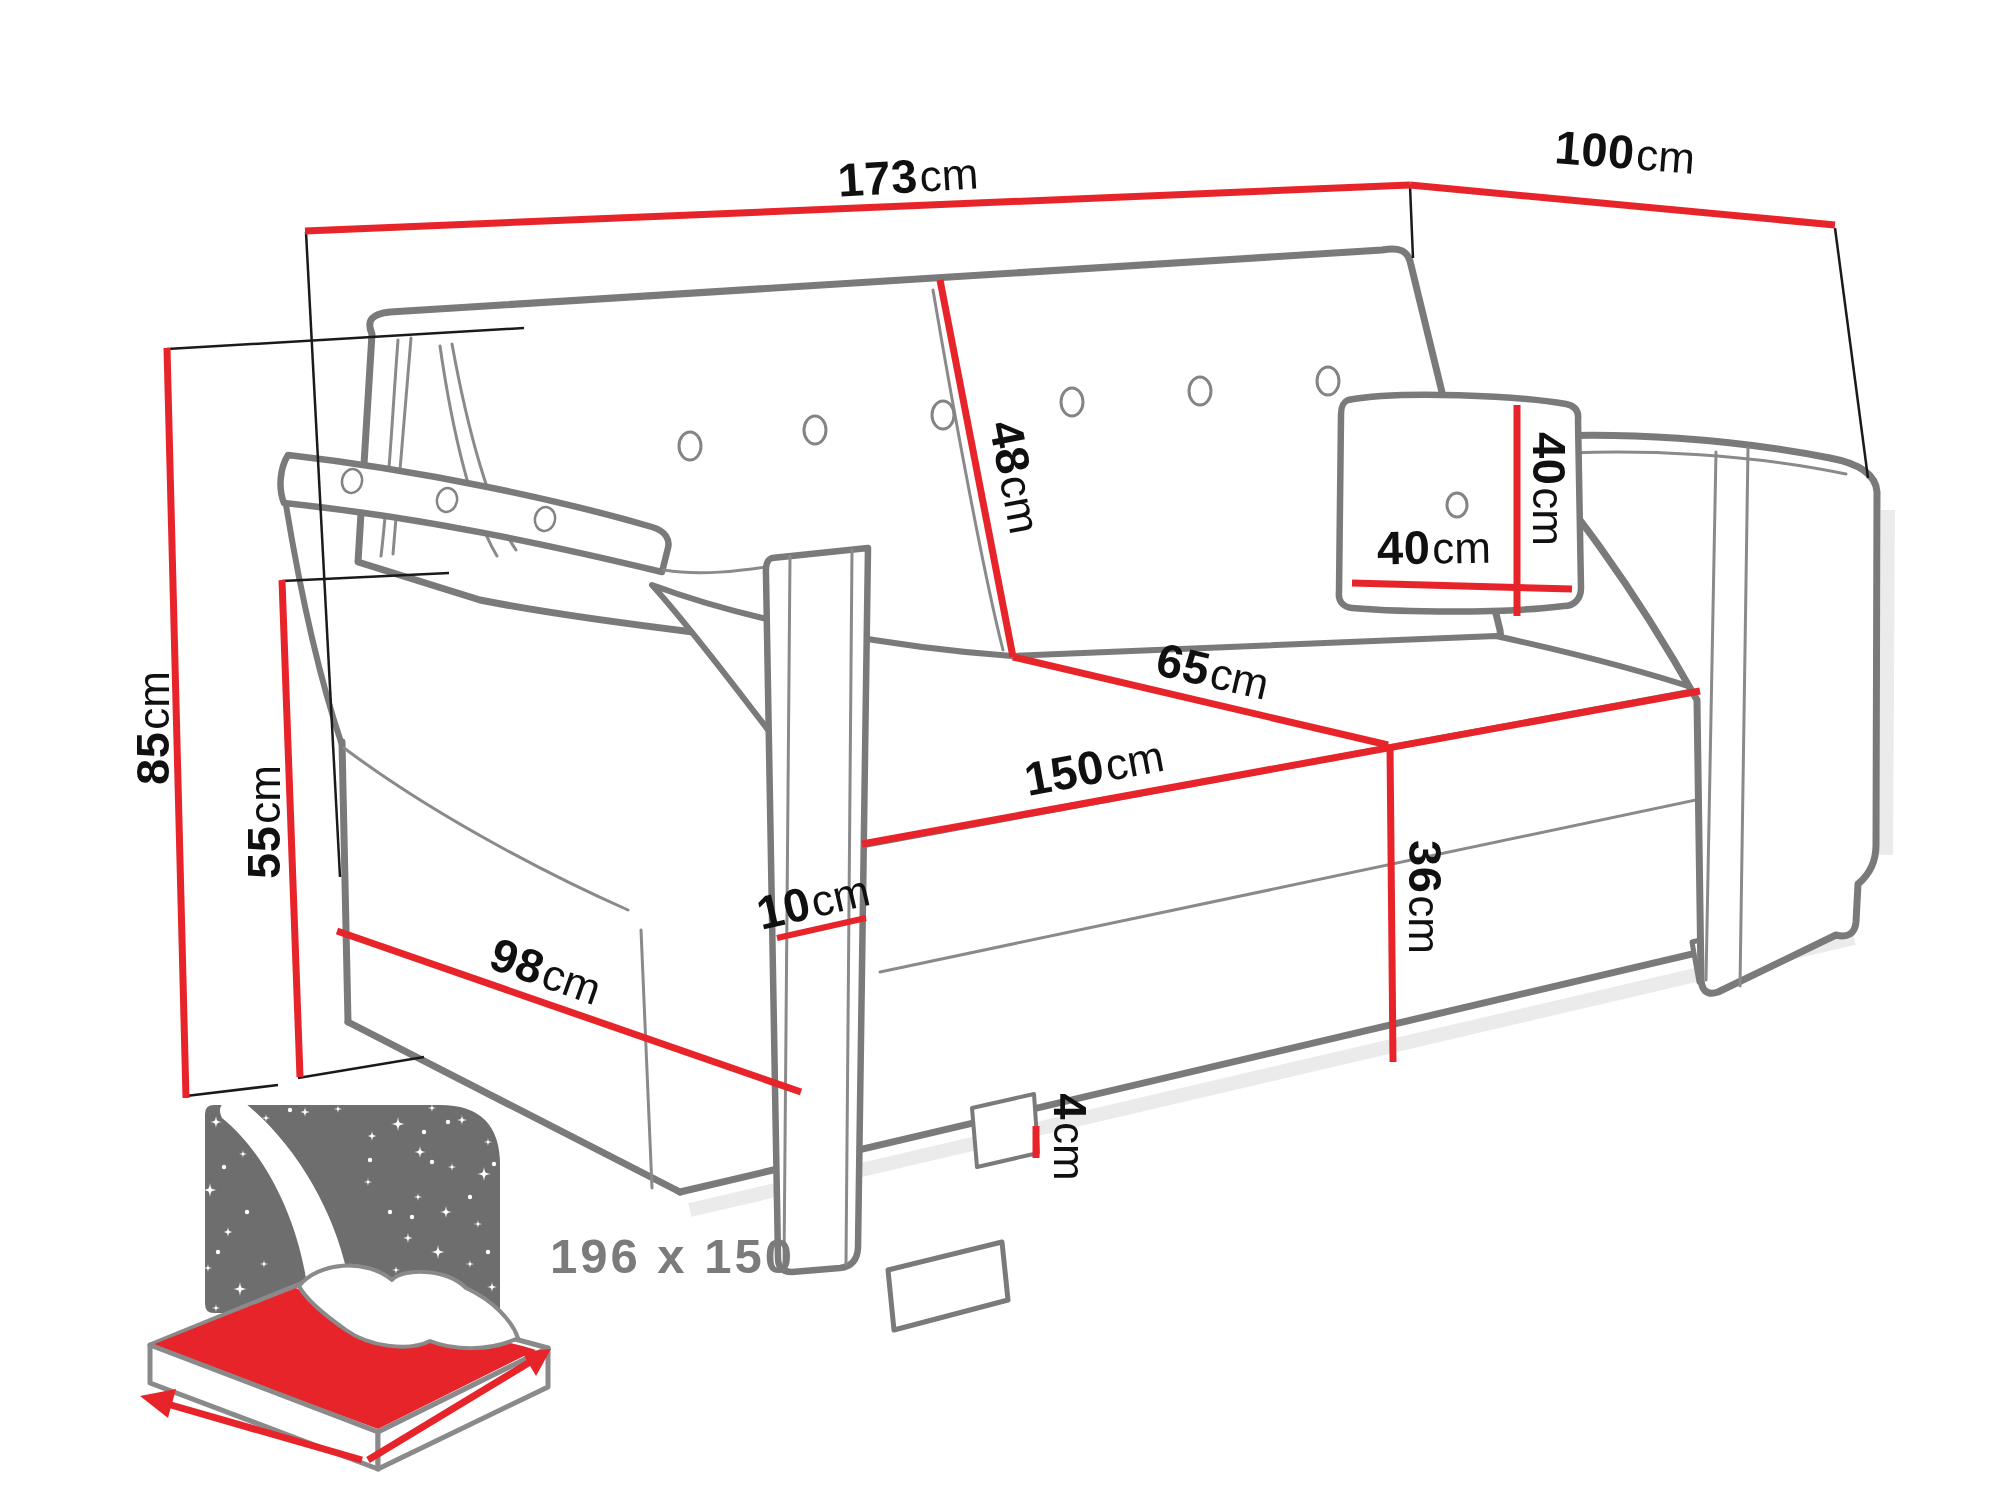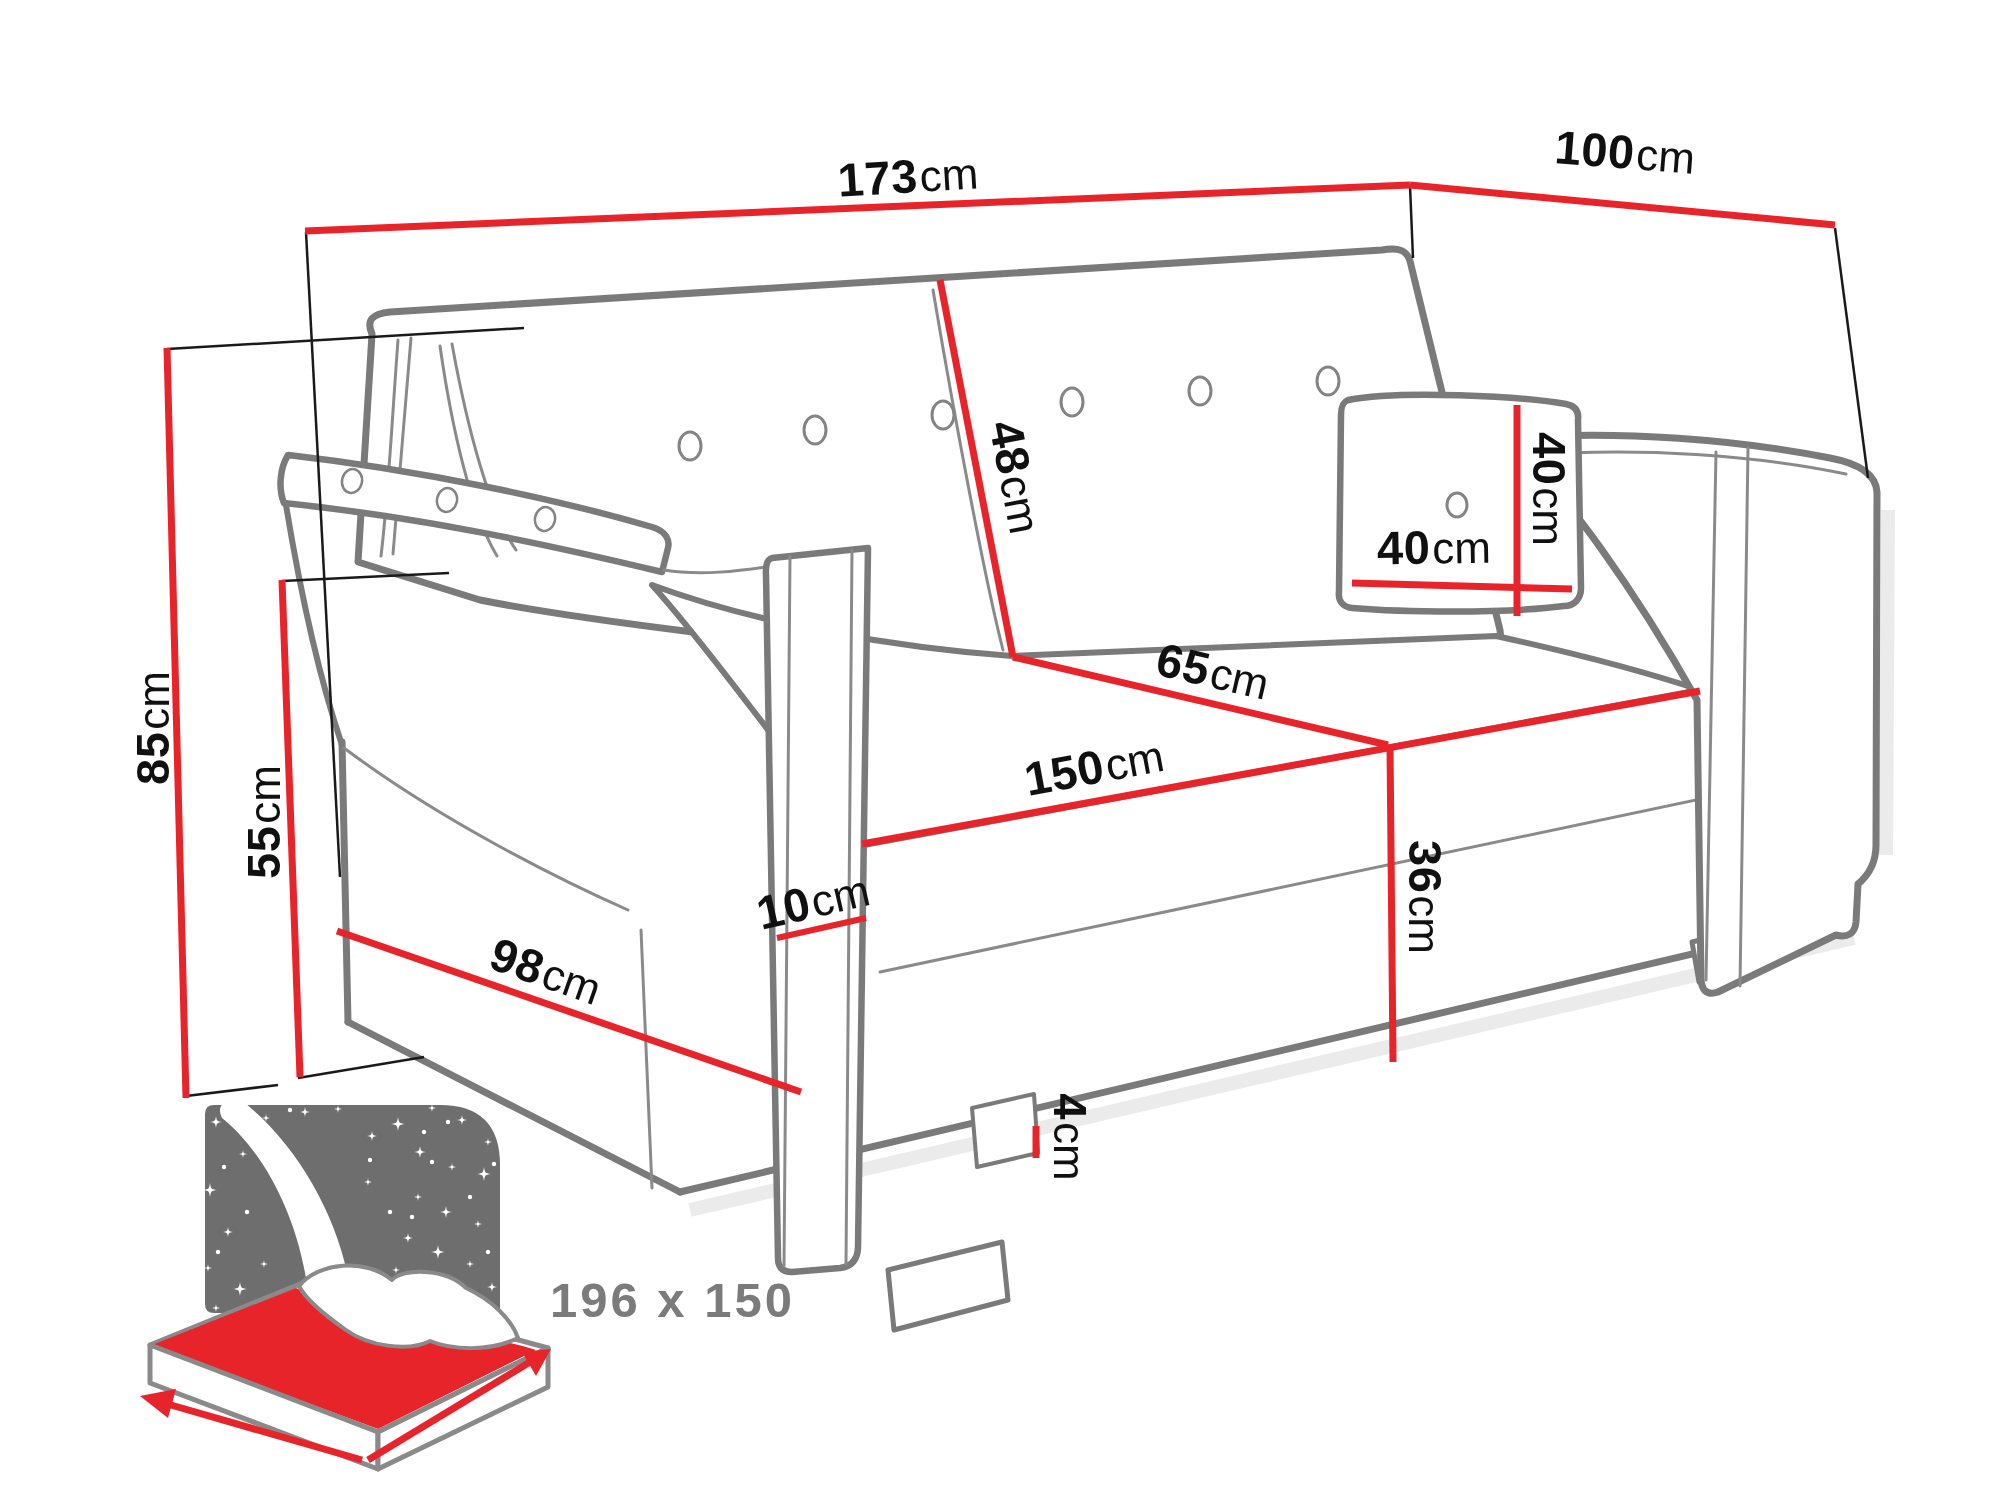--- a/index.html
+++ b/index.html
@@ -4,21 +4,21 @@
 <style>
   html,body{margin:0;padding:0;background:#ffffff;}
   #stage{position:relative;width:2000px;height:1500px;background:#ffffff;overflow:hidden;
          font-family:"Liberation Sans",sans-serif;}
   #stage svg{position:absolute;left:0;top:0;}
   .dim{position:absolute;white-space:nowrap;color:#101010;line-height:1;
        transform:translate(-50%,-50%) rotate(var(--r,0deg));}
   .dim .num{font-weight:700;font-size:47px;letter-spacing:.5px;}
   .dim .unit{font-weight:400;font-size:44px;margin-left:2px;}
   .bed-label{position:absolute;left:550px;top:1256px;transform:translateY(-50%);
-             font-weight:700;font-size:49px;color:#7b7b7b;letter-spacing:3px;margin-top:44px;}
+             font-weight:700;font-size:49px;color:#7b7b7b;letter-spacing:3px;}
 </style>
 </head>
 <body>
 
 <div id="stage">
 
 <svg width="2000" height="1500" viewBox="0 0 2000 1500">
   <defs>
     <path id="tw" d="M0,-1 C0.14,-0.14 0.14,-0.14 1,0 C0.14,0.14 0.14,0.14 0,1 C-0.14,0.14 -0.14,0.14 -1,0 C-0.14,-0.14 -0.14,-0.14 0,-1 Z"></path>
   </defs>

